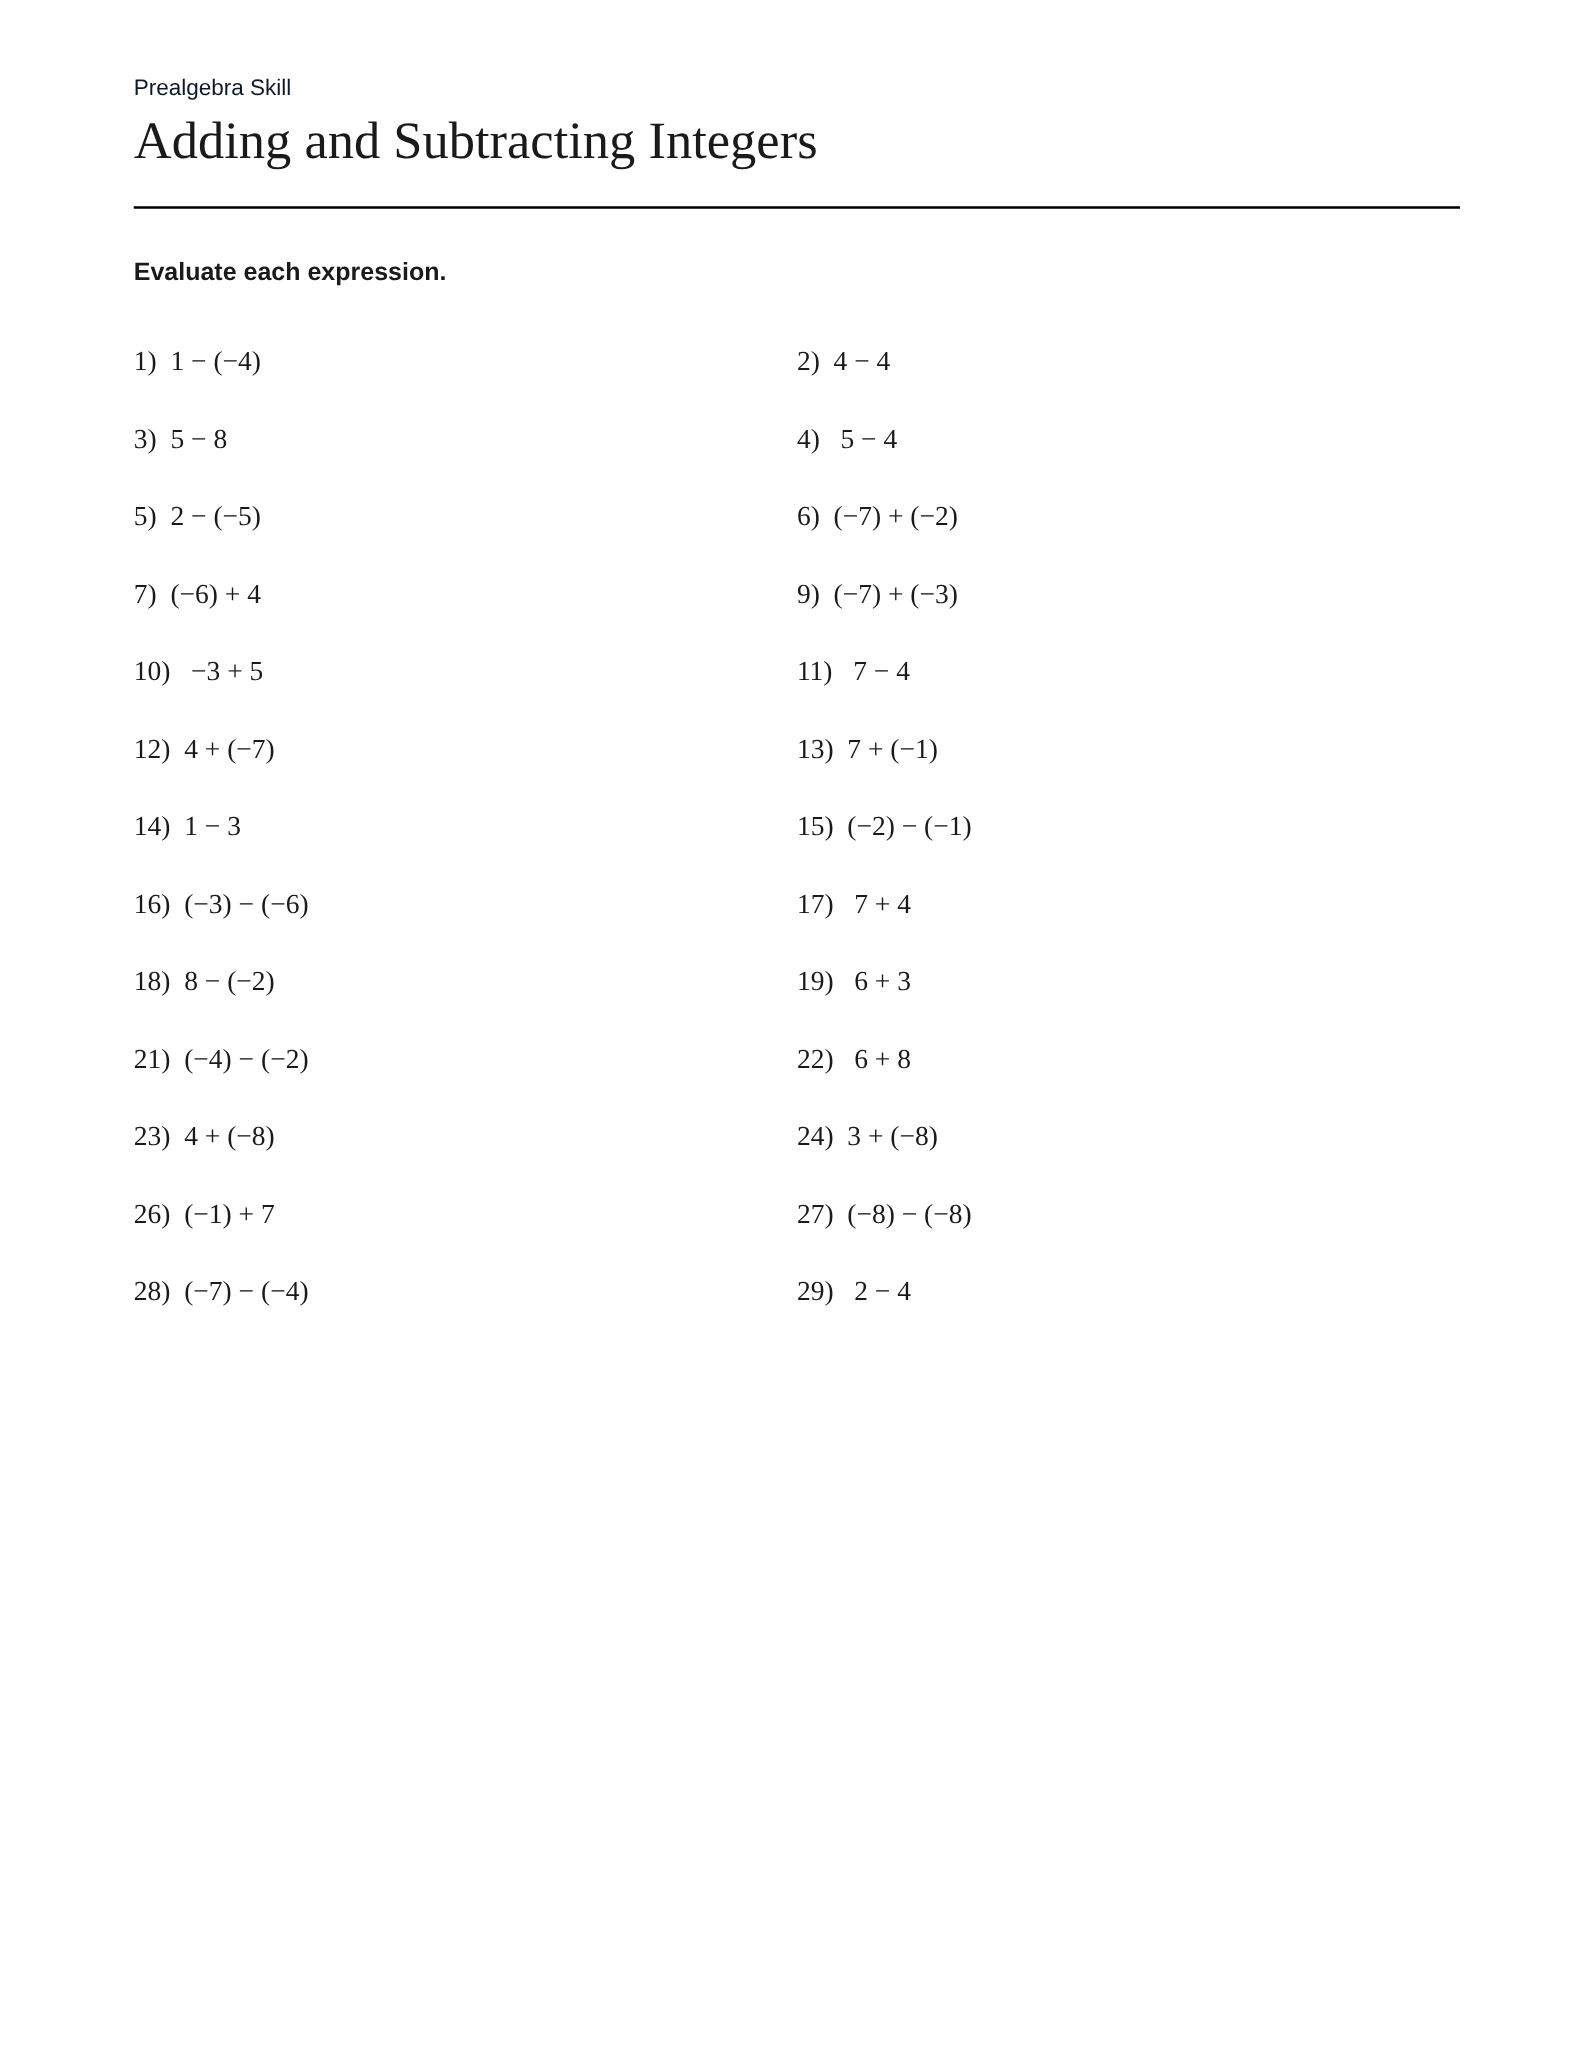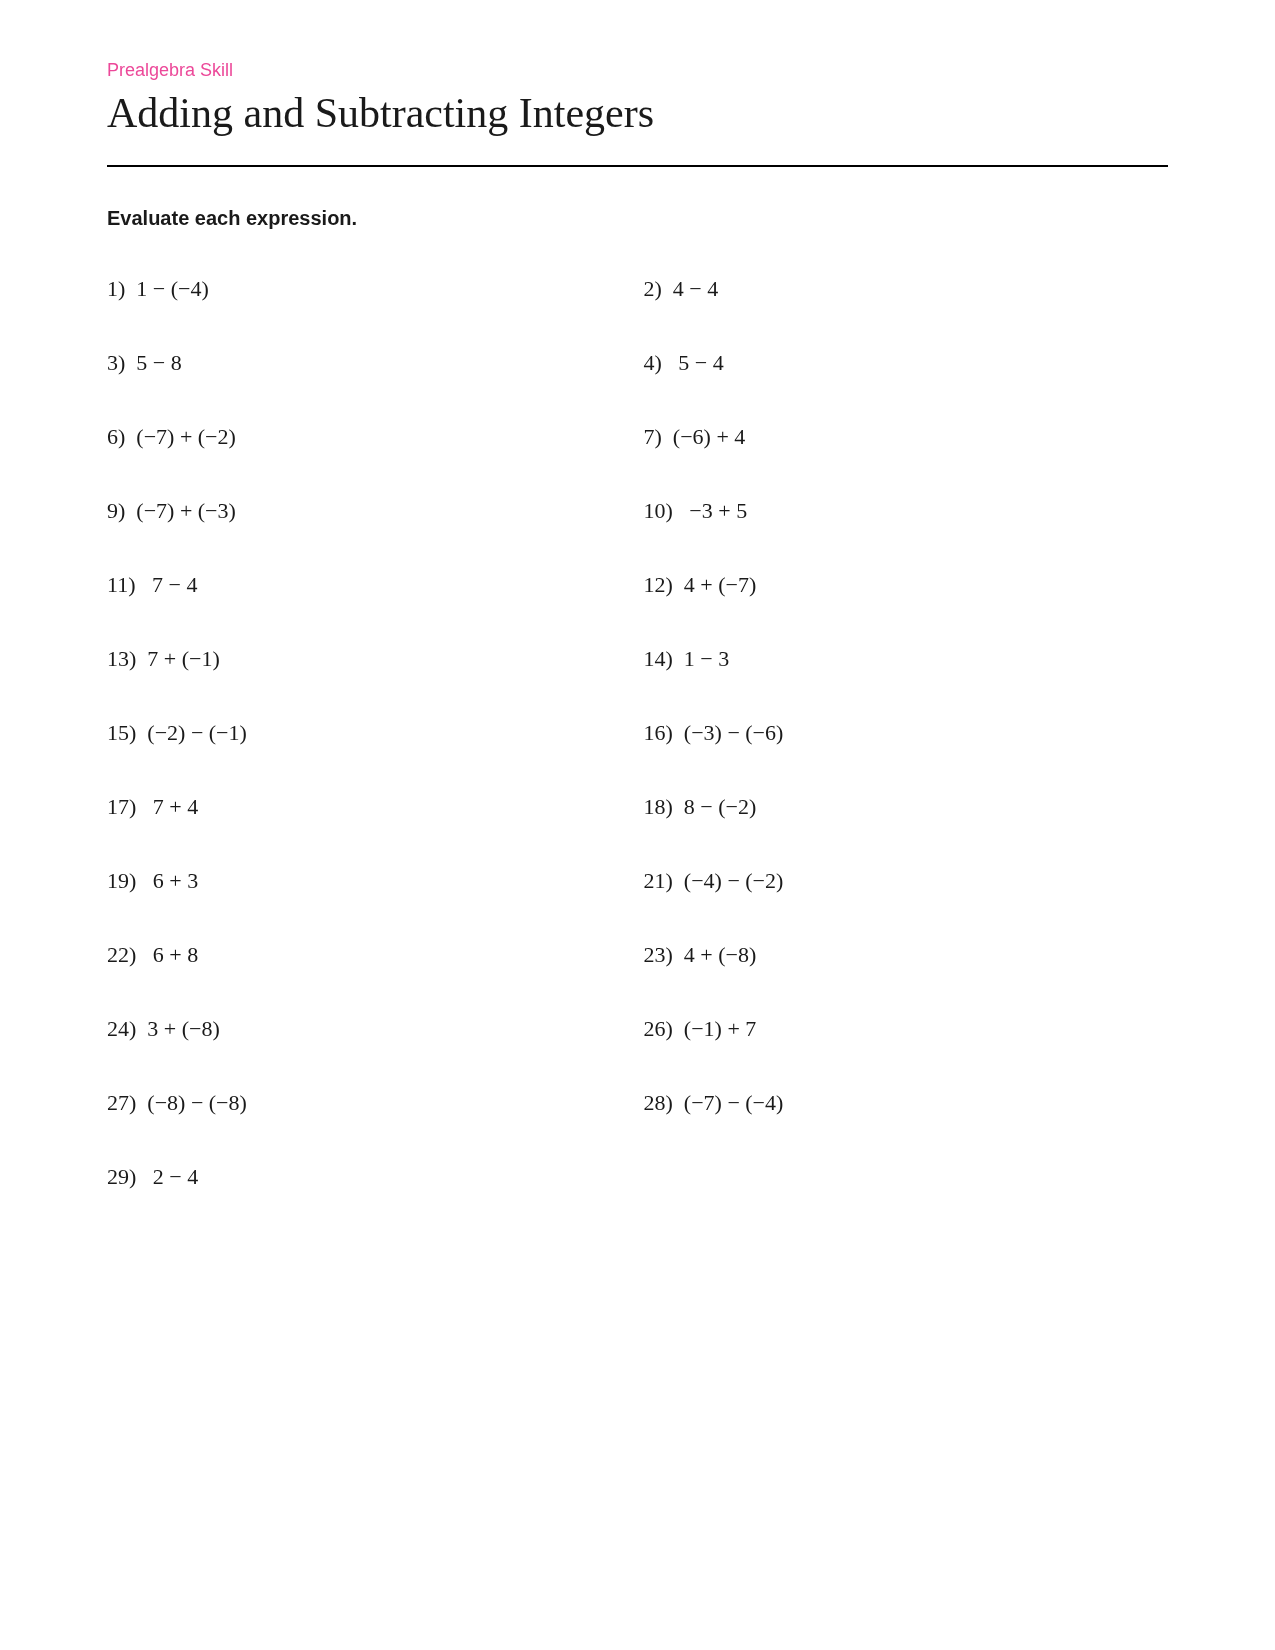--- a/index.html
+++ b/index.html
@@ -13,21 +13,21 @@
       font-family: 'Times New Roman', Times, serif;
       width: 1275px;
       min-height: 1650px;
       padding: 60px 107px;
       color: #1a1a1a;
     }
 
     .skill-label {
       font-size: 18px;
       font-family: Arial, sans-serif;
-      color: #ec4899;
+      color: #0f172a;
       margin-bottom: 8px;
     }
 
     .main-title {
       font-size: 42px;
       font-weight: normal;
       font-family: Georgia, serif;
       margin-bottom: 24px;
       border-bottom: 2px solid #000;
       padding-bottom: 28px;
@@ -37,21 +37,21 @@
       font-size: 20px;
       font-weight: bold;
       font-family: Arial, sans-serif;
       margin-bottom: 28px;
       margin-top: 40px;
     }
 
     .problems-grid {
       display: grid;
       grid-template-columns: 1fr 1fr;
-      gap: 12px;
+      gap: 0;
     }
 
     .problem {
       font-size: 22px;
       font-family: 'Times New Roman', Times, serif;
       padding: 18px 0;
       display: flex;
       align-items: baseline;
       gap: 0;
     }
@@ -61,20 +61,21 @@
 
 <div class="skill-label">Prealgebra Skill</div>
 <h1 class="main-title">Adding and Subtracting Integers</h1>
 <div class="instructions">Evaluate each expression.</div>
 
 <div class="problems-grid" id="problems-container">
 <div class="problem">1)&nbsp; 1 − (−4)</div>
     <div class="problem">2)&nbsp; 4 − 4</div>
     <div class="problem">3)&nbsp; 5 − 8</div>
     <div class="problem">4)&nbsp;&nbsp; 5 − 4</div>
+    <div class="problem">5)&nbsp; 2 − (−5)</div>
     <div class="problem">6)&nbsp; (−7) + (−2)</div>
     <div class="problem">7)&nbsp; (−6) + 4</div>
     <div class="problem">9)&nbsp; (−7) + (−3)</div>
     <div class="problem">10)&nbsp;&nbsp; −3 + 5</div>
     <div class="problem">11)&nbsp;&nbsp; 7 − 4</div>
     <div class="problem">12)&nbsp; 4 + (−7)</div>
     <div class="problem">13)&nbsp; 7 + (−1)</div>
     <div class="problem">14)&nbsp; 1 − 3</div>
     <div class="problem">15)&nbsp; (−2) − (−1)</div>
     <div class="problem">16)&nbsp; (−3) − (−6)</div>

